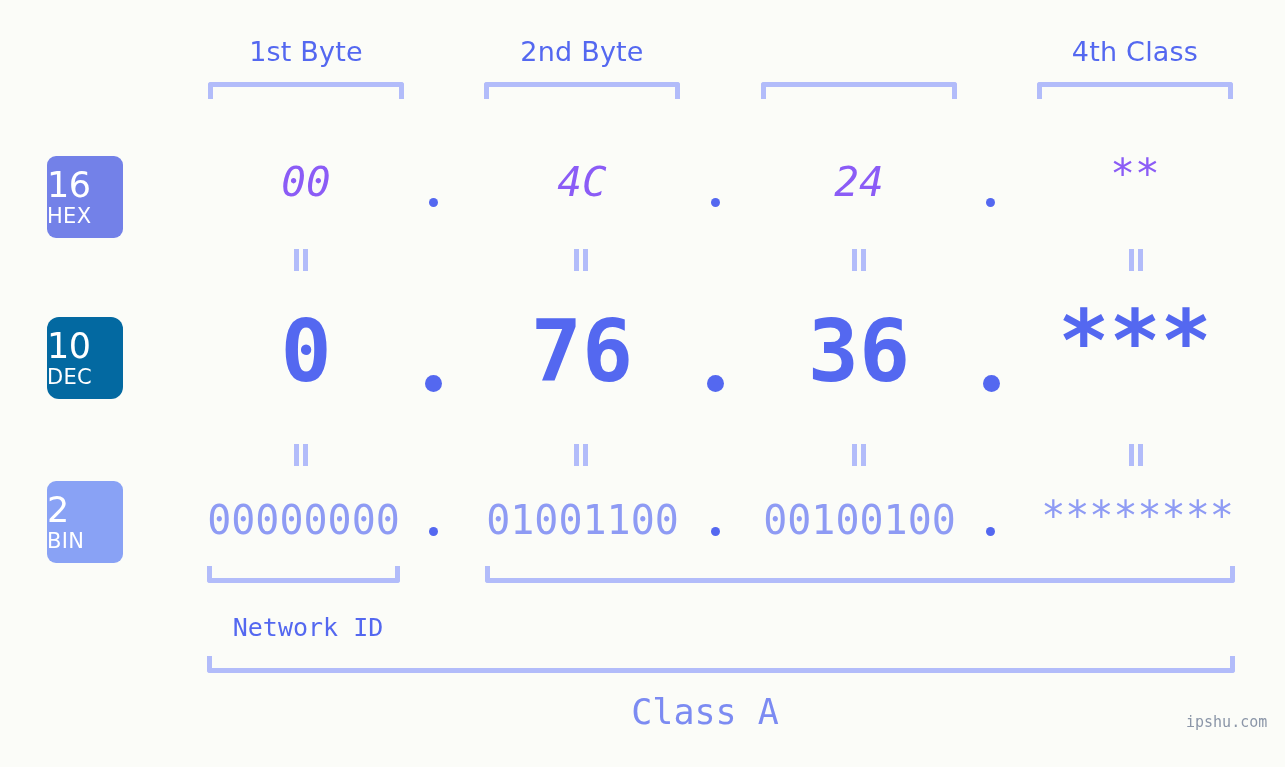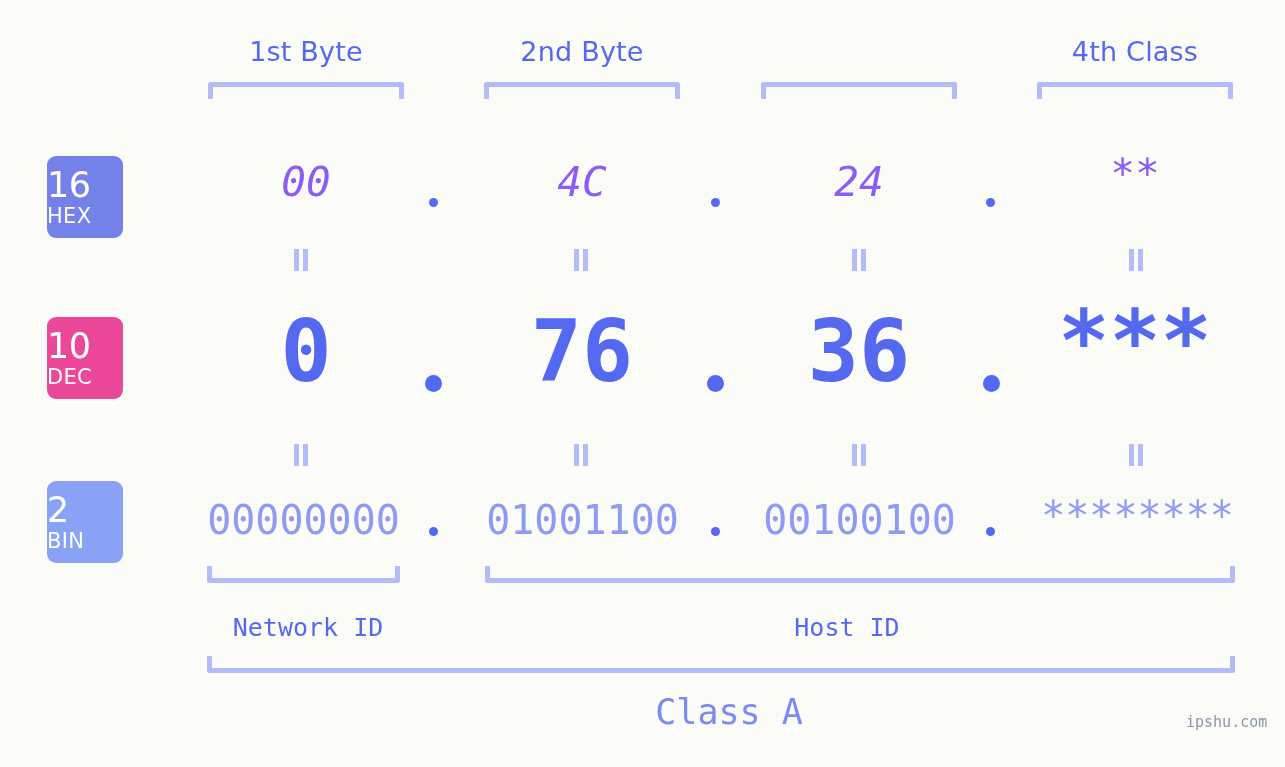--- a/index.html
+++ b/index.html
@@ -177,21 +177,21 @@
     </div>
   <div class="eq" style="left:851px; top:249px;">
       <i></i>
       <i></i>
     </div>
   <div class="eq" style="left:1128px; top:249px;">
       <i></i>
       <i></i>
     </div>
 
-  <div class="badge" id="badge-dec" style="left: 47px; top: 317px; background: #ec4899;">
+  <div class="badge" id="badge-dec" style="left: 47px; top: 317px; background: #0369a1; border-radius: 12px;">
     <span class="num">10</span>
     <span class="abbr">DEC</span>
   </div>
 
   <div class="row-dec">
     <div class="val" style="left:206px; top:302px; width:200px;">0</div>
     <div class="dot big" style="left:425px; top:375px;"></div>
     <div class="val" style="left:482px; top:302px; width:200px;">76</div>
     <div class="dot big" style="left:707px; top:375px;"></div>
     <div class="val" style="left:759px; top:302px; width:200px;">36</div>
@@ -228,20 +228,19 @@
     <div class="dot small" style="left:711px; top:527px;"></div>
     <div class="val" style="left:757px; top:497px; width:205px;">00100100</div>
     <div class="dot small" style="left:986px; top:527px;"></div>
     <div class="val" style="left:1035px; top:493px; width:205px;">********</div>
   </div>
 
   <div class="bottom-bracket" style="left:207px; top:566px; width:193px;"></div>
   <div class="bottom-bracket" style="left:485px; top:566px; width:750px;"></div>
 
   <div class="idlabel" style="left:208px; top:613px; width:200px;">Network ID</div>
-  <div class="idlabel" style="left:747px; top:613px; width:200px;">Host ID</div>
 
   <div class="bottom-bracket" style="left:207px; top:656px; width:1028px;"></div>
-  <div class="classlabel" style="left:529px; top:692px; width:400px;">Class A</div>
+  <div class="classlabel" style="left:505px; top:692px; width:400px;">Class A</div>
 
   <div class="watermark" style="left:1186px; top:713px;">ipshu.com</div>
 
 </div>
 
 </body></html>

